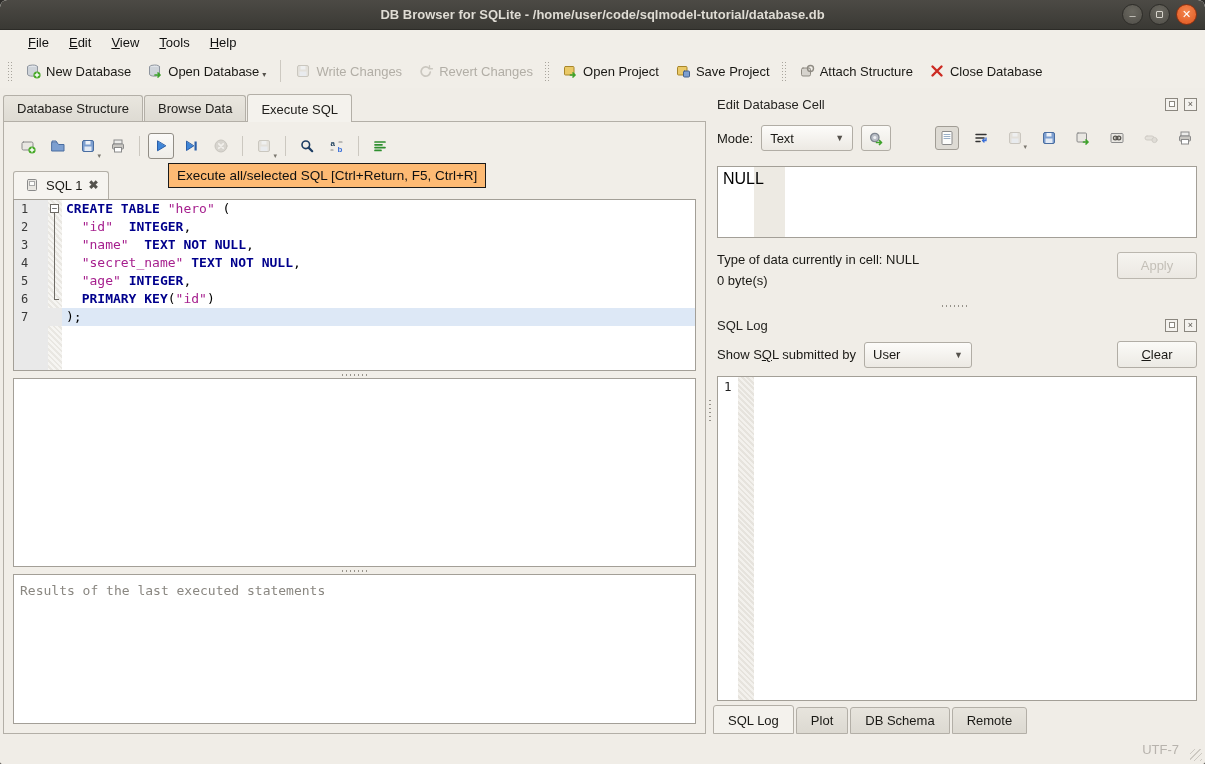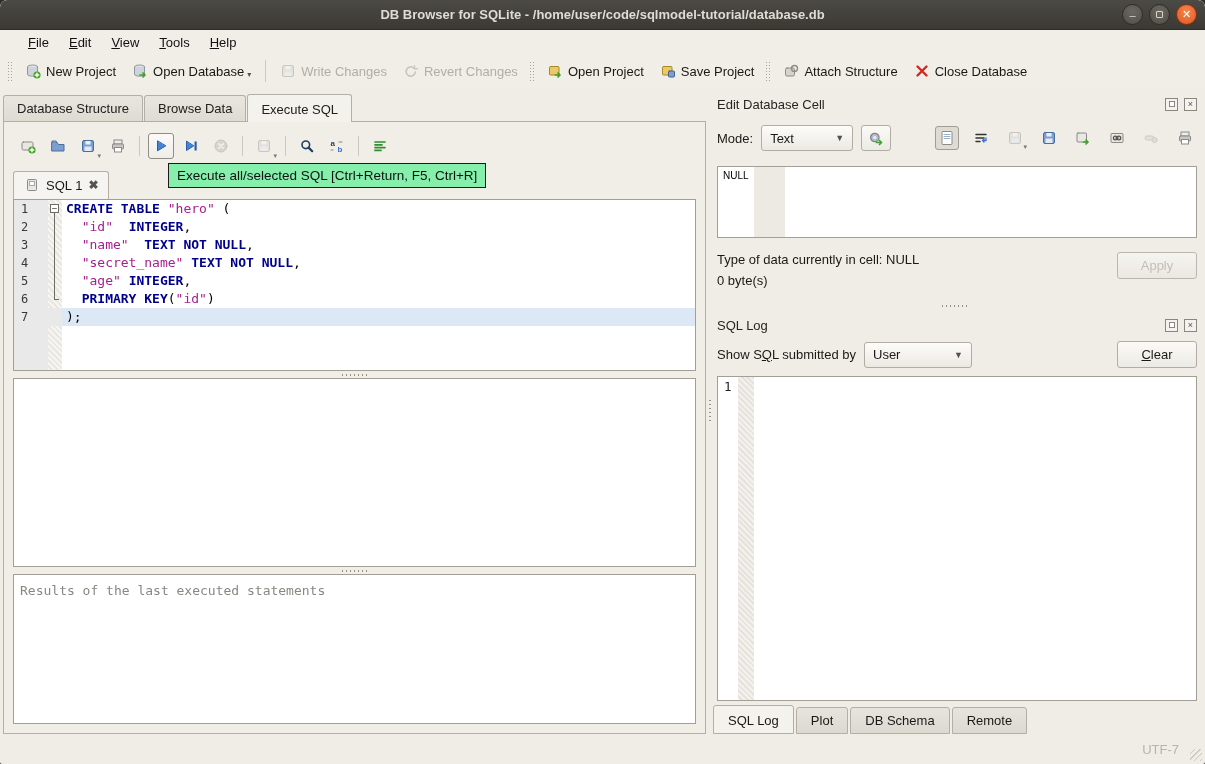--- a/index.html
+++ b/index.html
@@ -90,21 +90,21 @@
   .moderow { display:flex; align-items:center; margin:6px 0 0 4px; height:32px; }
   .combo { display:flex; align-items:center; justify-content:space-between; height:26px;
     background:linear-gradient(#fdfcfa,#ecE9e3); border:1px solid #b1ada5; border-radius:3px; padding:0 8px; }
   .combo .arrow { font-size:9px; color:#55524c; margin-left:10px; }
   .gearbtn { width:30px; height:26px; margin-left:8px; border:1px solid #b1ada5; border-radius:3px;
     background:linear-gradient(#fbfaf7,#eceae4); display:flex; align-items:center; justify-content:center; }
   .cell-icons { flex:1; display:flex; justify-content:flex-end; align-items:center; gap:10px; }
   .ci { width:24px; height:24px; display:flex; align-items:center; justify-content:center; border-radius:3px; position:relative; }
   .ci.pressed { border:1px solid #a19d95; background:#dedbd4; }
   .cellbox { position:relative; height:72px; border:1px solid #a39f97; background:#fff; margin:12px 0 0 4px; }
-  .cellbox .nulltxt { position:absolute; left:5px; top:3px; font-size:10px; color:#000; z-index:2; }
+  .cellbox .nulltxt { position:absolute; left:5px; top:3px; font-size:16px; color:#000; z-index:2; }
   .cellbox .strip { position:absolute; left:36px; top:0; bottom:0; width:31px; background:#edeae3; }
   .inforow { display:flex; margin:14px 0 7px 4px; }
   .infocol { flex:1; }
   .infocol div { margin-bottom:6px; }
   .applybtn { width:80px; height:27px; align-self:flex-start; border:1px solid #bbb7af; border-radius:3px;
     background:linear-gradient(#f6f4f0,#ebe8e2); color:#c3bfb7; display:flex; align-items:center; justify-content:center; }
   .dock-hsplit { height:10px; display:flex; align-items:center; justify-content:center; }
   .filterrow { display:flex; align-items:center; margin:4px 0 0 4px; }
   .filterrow .lbl { margin-right:8px; }
   .filterrow u { text-decoration:underline; }
@@ -118,21 +118,21 @@
   .btabs { display:flex; align-items:flex-end; height:33px; padding-top:6px; margin-left:0; }
   .btab { padding:5px 14px; background:linear-gradient(#e7e4dd,#dcd9d1); border:1px solid #b3afa7;
     border-radius:3px 3px 0 0; margin-right:2px; }
   .btab.active { background:#f4f2ed; padding-top:7px; }
   
   .statusbar { height:30px; display:flex; align-items:center; justify-content:flex-end; padding-right:26px;
     color:#b7b3ad; position:relative; }
   .grip { position:absolute; right:3px; bottom:3px; width:12px; height:12px;
     background:repeating-linear-gradient(135deg, transparent 0 3px, #c4c0b9 3px 4px); opacity:.8; }
   
-  .tooltip { position:absolute; left:168px; top:163px; height:25px; background:#86efac; border:1px solid #1a1a1a;
+  .tooltip { position:absolute; left:168px; top:163px; height:25px; background:#fdba74; border:1px solid #1a1a1a;
     display:flex; align-items:center; padding:0 8px; font-size:13.5px; color:#111; z-index:50; white-space:nowrap; }
 </style>
 </head>
 <body>
 
 <div class="win">
 
   <div class="titlebar">
     <div class="title-text">DB Browser for SQLite - /home/user/code/sqlmodel-tutorial/database.db</div>
     <div class="winbtns">
@@ -156,21 +156,21 @@
       <div class="tb-handle"></div>
       <div class="tb-btn">
         <span style="display: flex;">
           <svg width="16" height="16" viewBox="0 0 16 16" fill="none" stroke-linecap="round">
             <ellipse cx="7.5" cy="4" rx="5" ry="2" fill="#e0e4e9" stroke="#8f959e"></ellipse>
             <path d="M2.5 4v7.2c0 1.1 2.2 2 5 2s5-.9 5-2V4" fill="#cfd4da" stroke="#8f959e"></path>
             <circle cx="12" cy="12" r="3.6" fill="#46a926"></circle>
             <path d="M12 10.3v3.4M10.3 12h3.4" stroke="#fff" stroke-width="1.4"></path>
           </svg>
         </span>
-        <span>New Project</span>
+        <span>New Database</span>
       </div>
       <div class="tb-btn">
         <span style="display: flex;">
           <svg width="16" height="16" viewBox="0 0 16 16" fill="none" stroke-linecap="round">
             <ellipse cx="7.5" cy="4" rx="5" ry="2" fill="#e0e4e9" stroke="#8f959e"></ellipse>
             <path d="M2.5 4v7.2c0 1.1 2.2 2 5 2s5-.9 5-2V4" fill="#cfd4da" stroke="#8f959e"></path>
             <path d="M8 12h5m0 0-2-2m2 2-2 2" stroke="#3ea32b" stroke-width="1.7"></path>
           </svg>
         </span>
         <span>Open Database</span>

